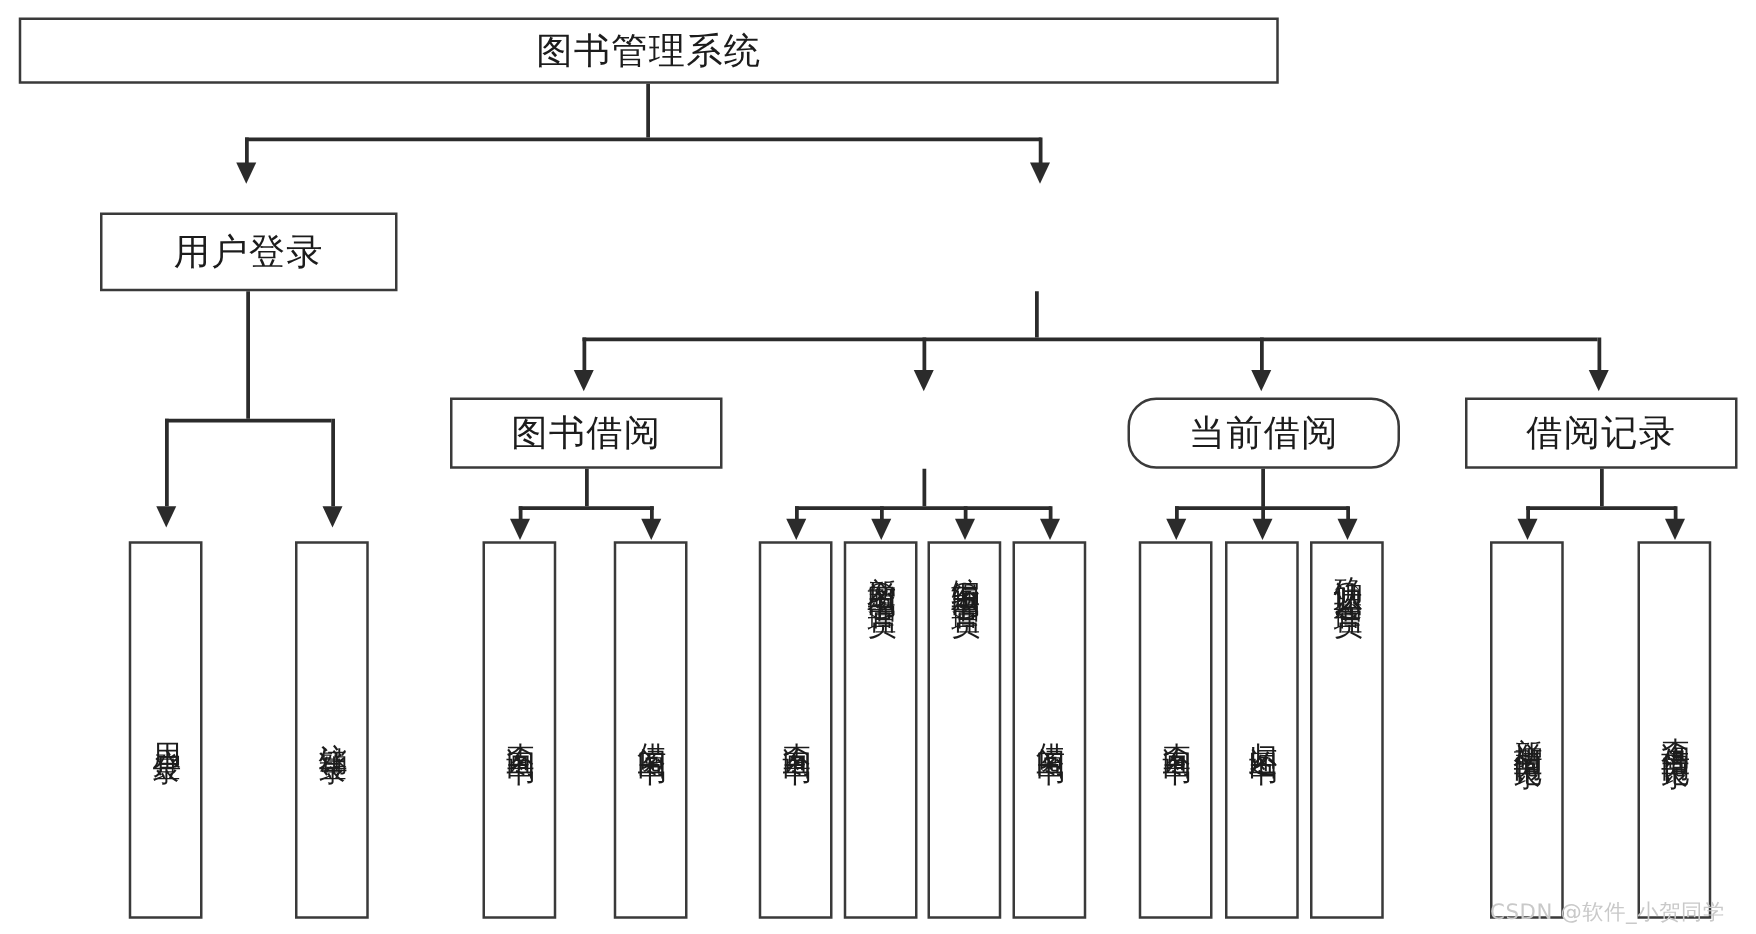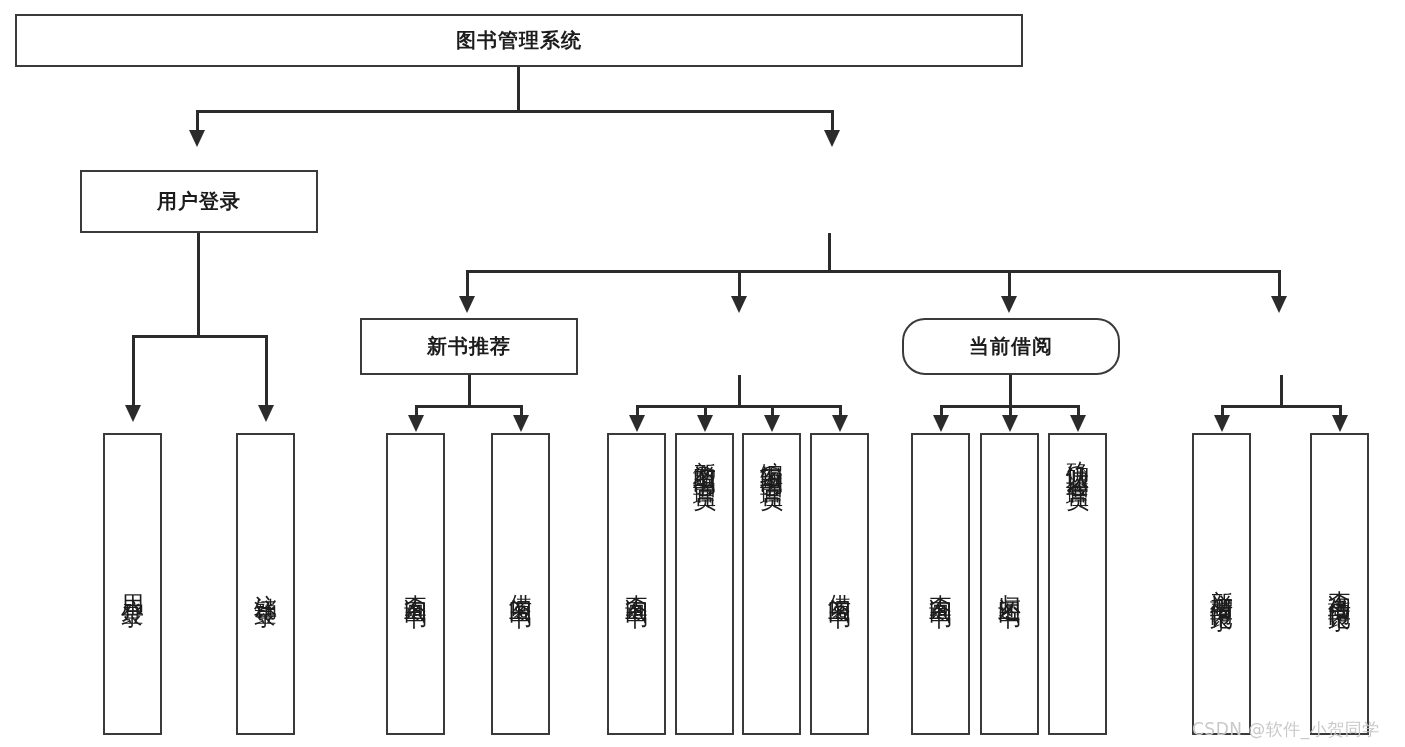--- a/index.html
+++ b/index.html
@@ -21,23 +21,22 @@
     position: absolute;
     box-sizing: border-box;
     border: 2px solid #3a3a3a;
     background: #ffffff;
     display: flex;
     align-items: center;
     justify-content: center;
     color: #1c1c1c;
   }
   .node.horiz {
-    font-size: 20px;
+    font-size: 29px;
     letter-spacing: 1px;
-    font-weight: bold;
   }
   .node.vert {
     writing-mode: vertical-rl;
     text-orientation: upright;
     font-size: 23px;
     letter-spacing: 4px;
     padding-top: 8px;
     padding-bottom: 8px;
     line-height: 1;
     justify-content: flex-start;
@@ -100,22 +99,23 @@
   <div class="conn hline" style="left:466px; top:270px; width:812px;"></div>
   <div class="conn vline" style="left:466px; top:270px; height:28px;"></div>
   <div class="arrow" style="left:459px; top:296px;"></div>
   <div class="conn vline" style="left:738px; top:270px; height:28px;"></div>
   <div class="arrow" style="left:731px; top:296px;"></div>
   <div class="conn vline" style="left:1008px; top:270px; height:28px;"></div>
   <div class="arrow" style="left:1001px; top:296px;"></div>
   <div class="conn vline" style="left:1278px; top:270px; height:28px;"></div>
   <div class="arrow" style="left:1271px; top:296px;"></div>
 
-  <div class="node horiz" style="left:360px; top:318px; width:218px; height:57px;">新书推荐</div>
+  <div class="node horiz" style="left:360px; top:318px; width:218px; height:57px;">图书借阅</div>
   <div class="node horiz" style="left:902px; top:318px; width:218px; height:57px;border-radius:23px;">当前借阅</div>
+  <div class="node horiz" style="left:1172px; top:318px; width:218px; height:57px;">借阅记录</div>
 
   <div class="conn vline" style="left:468px; top:375px; height:30px;"></div>
   <div class="conn hline" style="left:415px; top:405px; width:108px;"></div>
   <div class="conn vline" style="left:415px; top:405px; height:15px;"></div>
   <div class="arrow" style="left:408px; top:415px;"></div>
   <div class="conn vline" style="left:520px; top:405px; height:15px;"></div>
   <div class="arrow" style="left:513px; top:415px;"></div>
 
   <div class="conn vline" style="left:738px; top:375px; height:30px;"></div>
   <div class="conn hline" style="left:636px; top:405px; width:205px;"></div>

